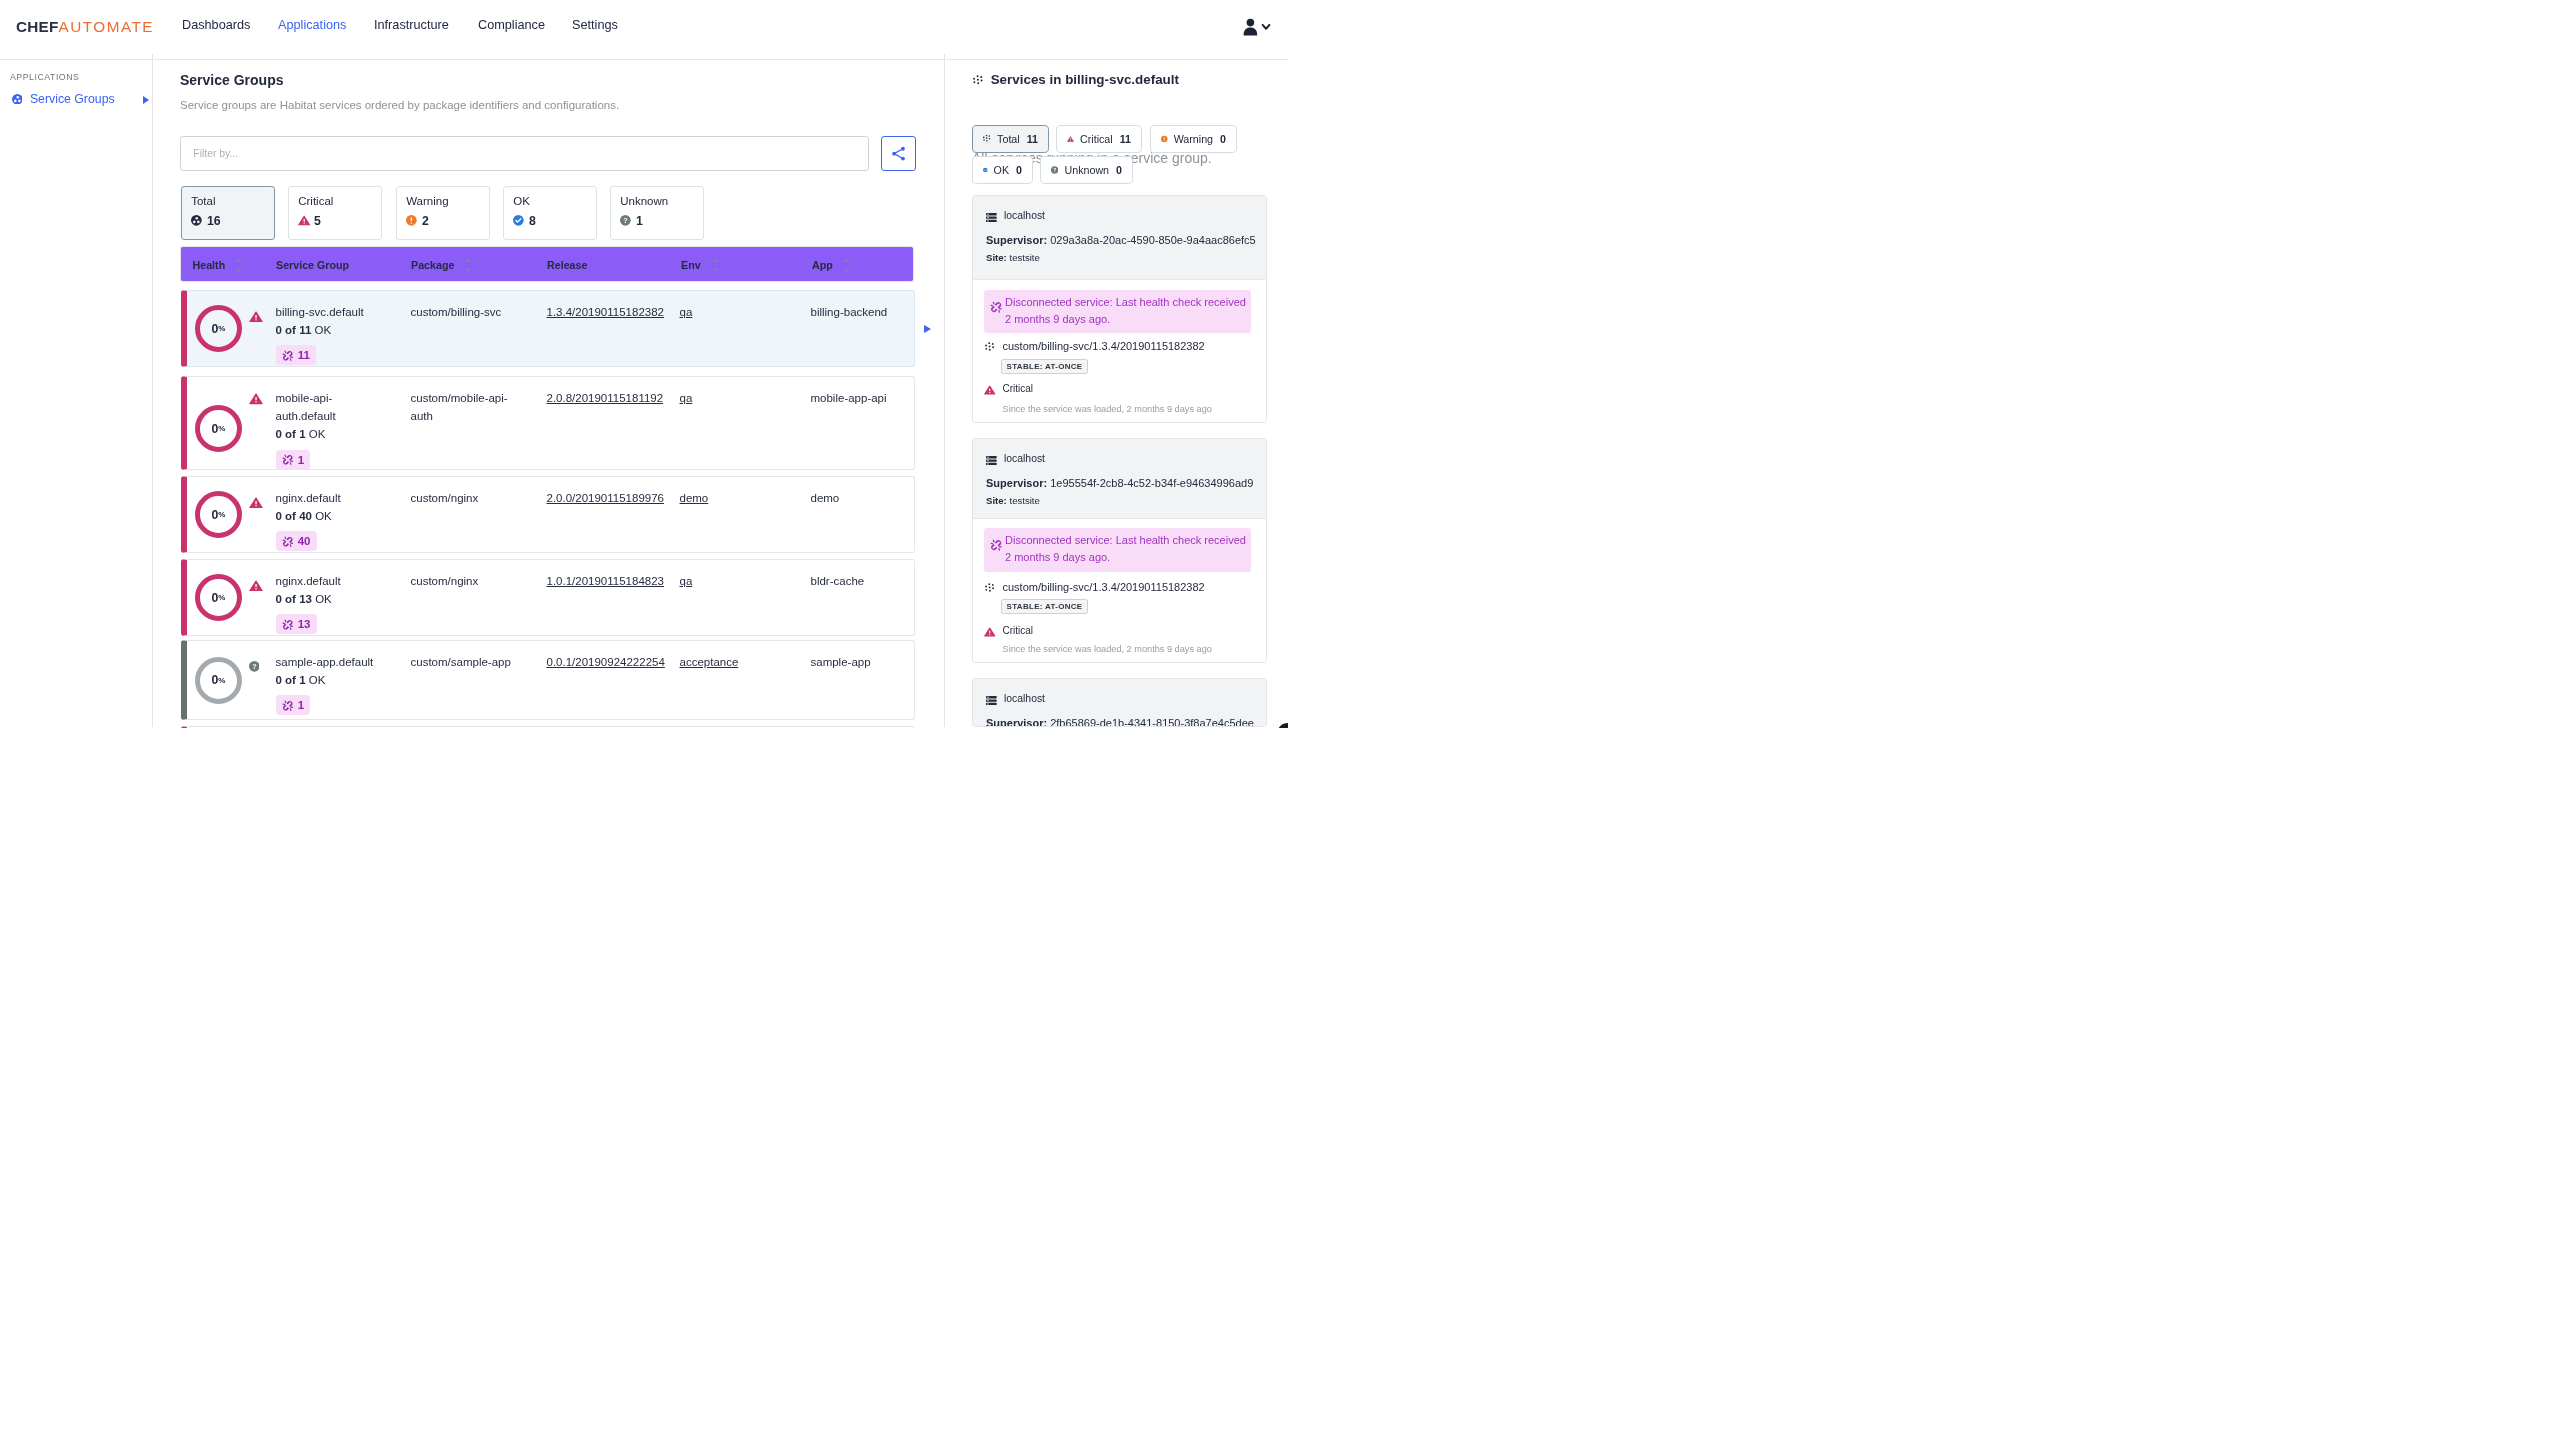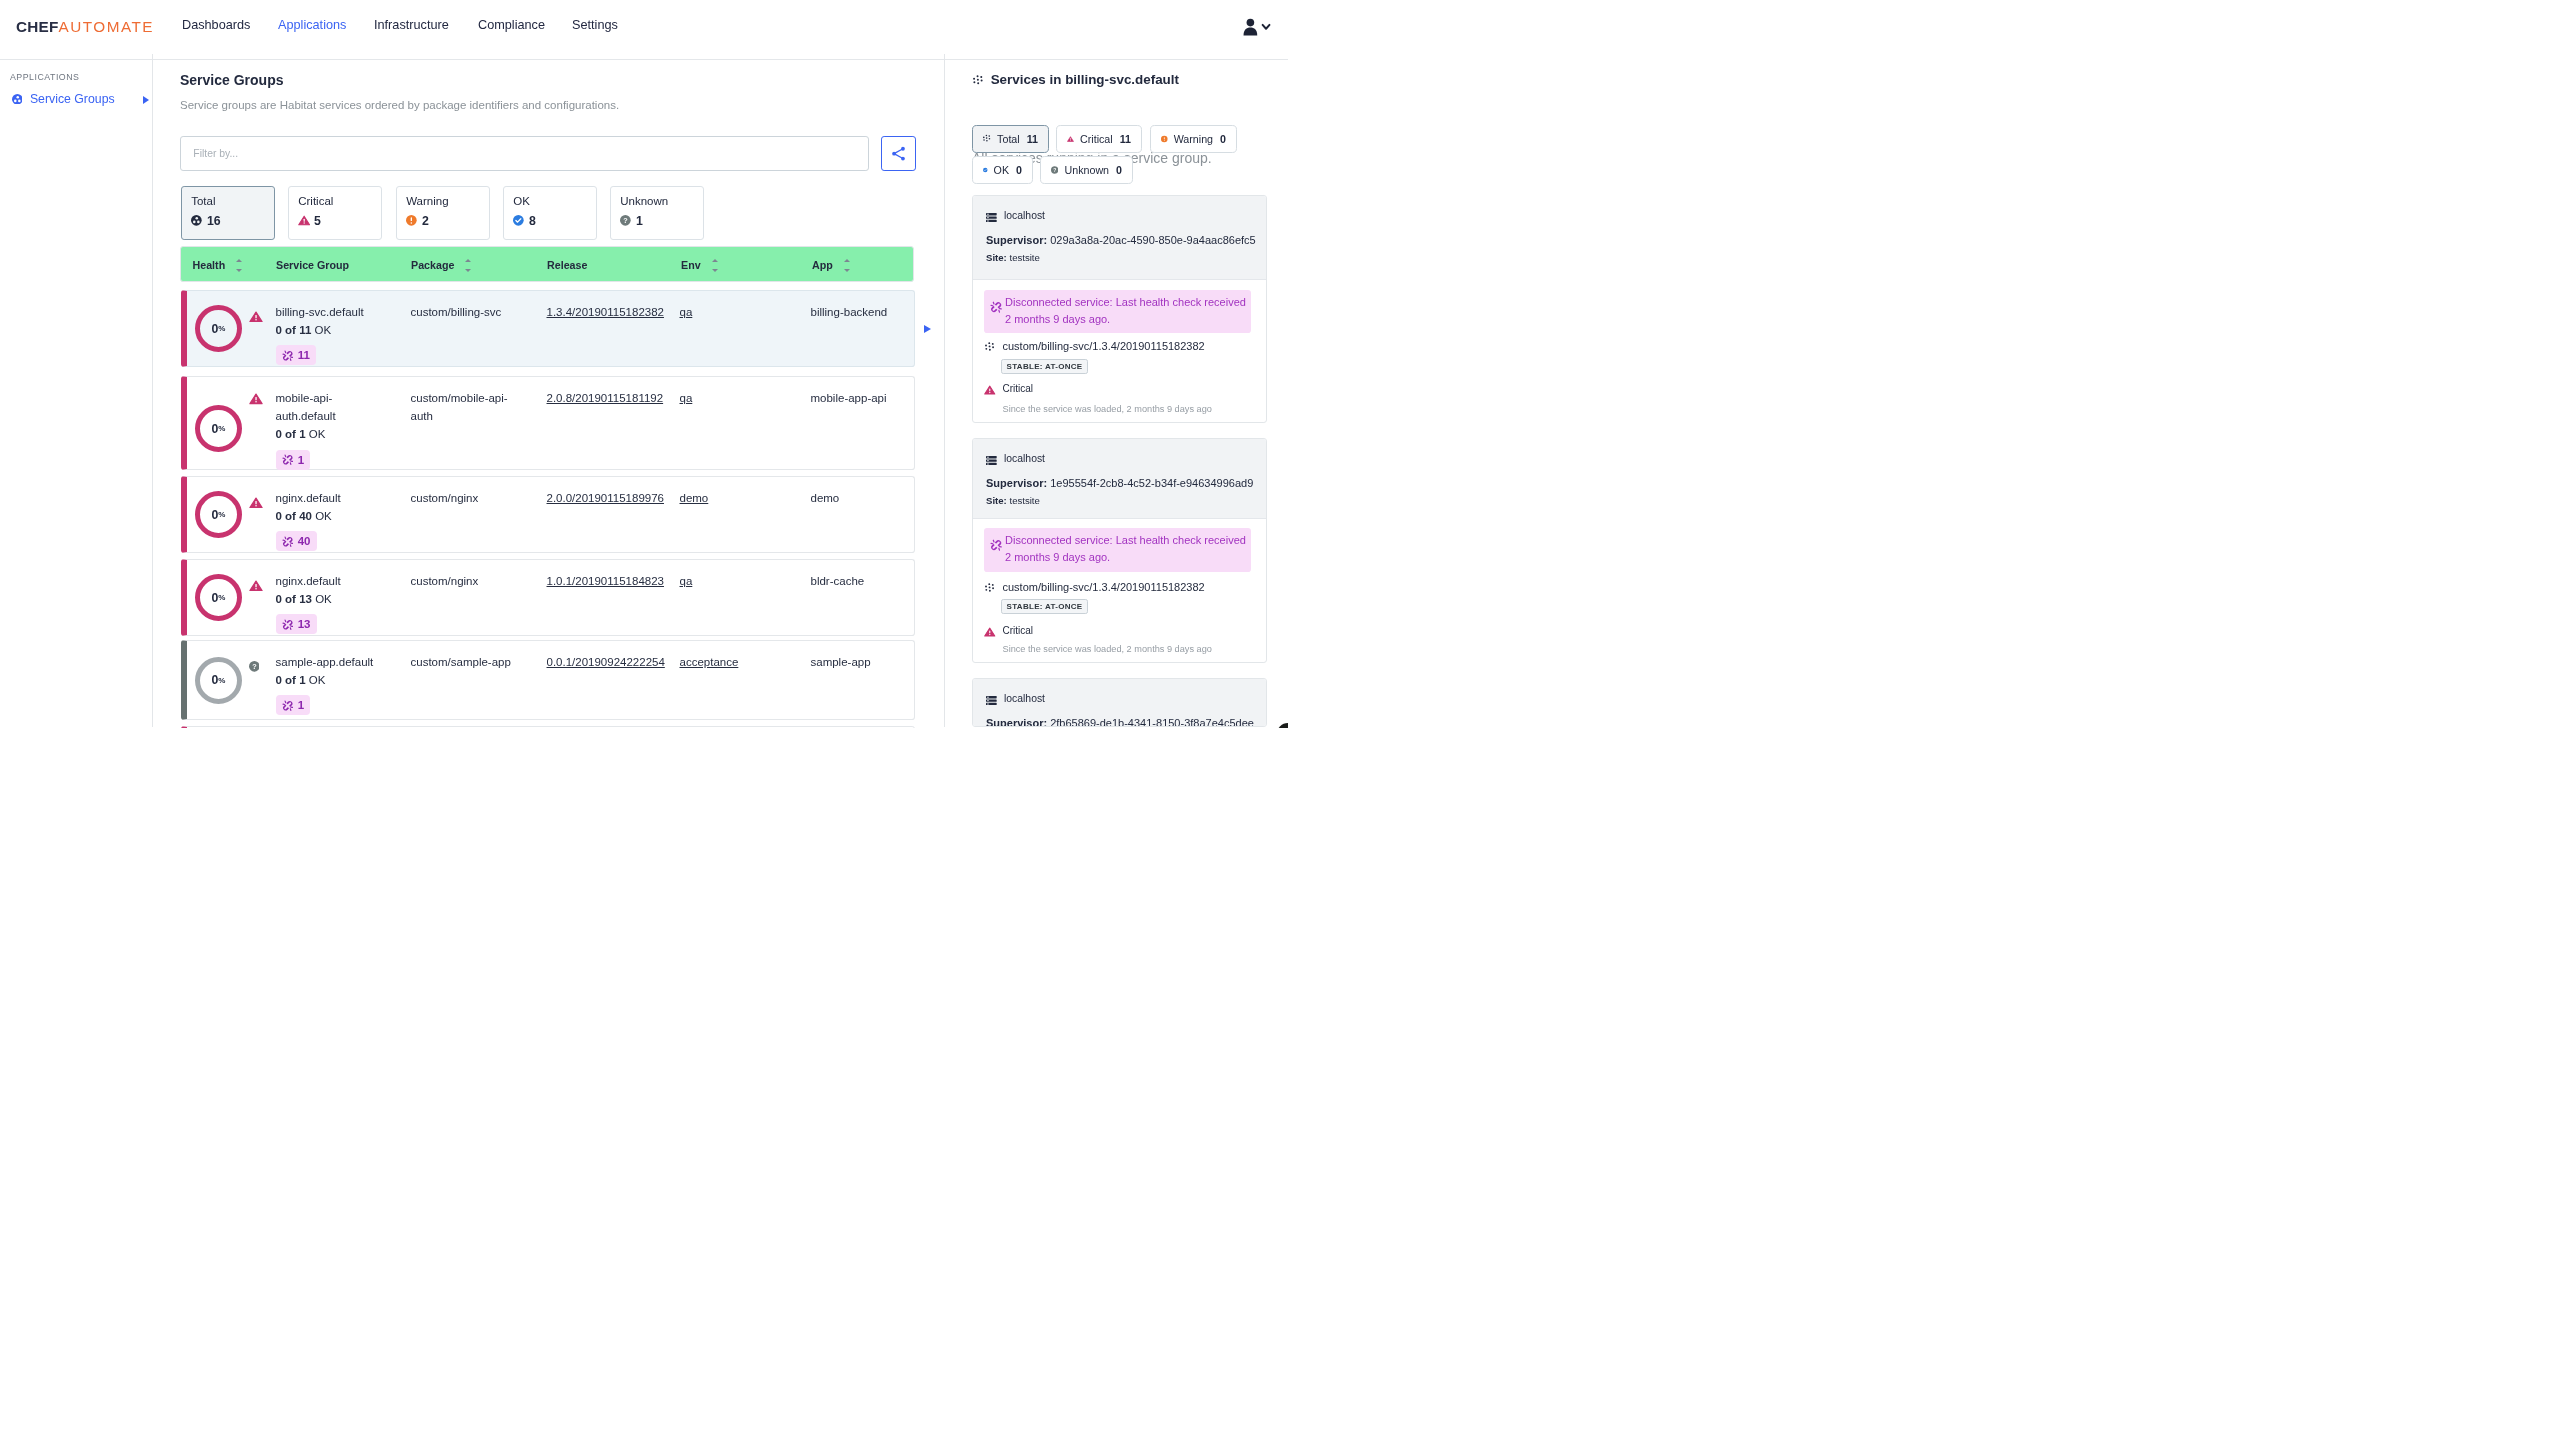--- a/index.html
+++ b/index.html
@@ -29,21 +29,21 @@
 .subtitle { position:absolute; left:26px; top:45px; font-size:11.5px; color:#8b9298; }
 #filter { position:absolute; left:26px; top:82px; width:689px; height:35px; border:0.8px solid #ccd4da; border-radius:3.1px; font-size:10.4px; color:#a9b0b7; padding-left:12.3px; display:flex; align-items:center; }
 #share { position:absolute; left:727px; top:82px; width:35px; height:35px; border:1.2px solid #3b64f3; border-radius:3.1px; display:flex; align-items:center; justify-content:center; }
 
 .scard { position:absolute; top:132px; width:94px; height:54px; border:0.8px solid #dce2e7; border-radius:3.1px; background:#fff; }
 .scard.sel { background:#f1f4f6; border:1.2px solid #7e95a5; }
 .scard .lb { position:absolute; left:9.2px; top:7.7px; font-size:11.5px; color:#232a3e; }
 .scard .num { position:absolute; left:25px; top:27px; font-size:12.3px; font-weight:700; color:#232a3e; }
 .scard .ic { position:absolute; left:9.2px; top:28px; }
 
-#thead { position:absolute; left:26px; top:192px; width:734px; height:36px; background:#86efac; border:0.8px solid #e2e6e9; border-radius:3.1px; }
+#thead { position:absolute; left:26px; top:192px; width:734px; height:36px; background:#8b5cf6; border:0.8px solid #e2e6e9; border-radius:3.1px; }
 #thead span.col { position:absolute; top:11.5px; font-size:10.7px; font-weight:700; color:#242b3e; }
 .sorter { position:absolute; top:11.5px; width:7px; height:14px; }
 .sorter:before, .sorter:after { content:""; position:absolute; left:0; width:0; height:0; border-left:3.5px solid transparent; border-right:3.5px solid transparent; }
 .sorter:before { top:0.8px; border-bottom:3.8px solid #7c8691; }
 .sorter:after { bottom:0.8px; border-top:3.8px solid #7c8691; }
 
 .row { position:absolute; left:26.5px; width:734px; background:#fff; border:0.8px solid #e4e7ea; border-left:6.1px solid #c8336e; border-radius:3.1px; }
 .row.sel { background:#eff5f9; border-color:#dce6ec; border-left-color:#c8336e; }
 .row.unknown { border-left-color:#667170; }
 .donut { position:absolute; left:8.4px; top:50%; margin-top:-23.4px; width:47px; height:47px; border:5.4px solid #c8336e; border-radius:50%; display:flex; align-items:center; justify-content:center; }

